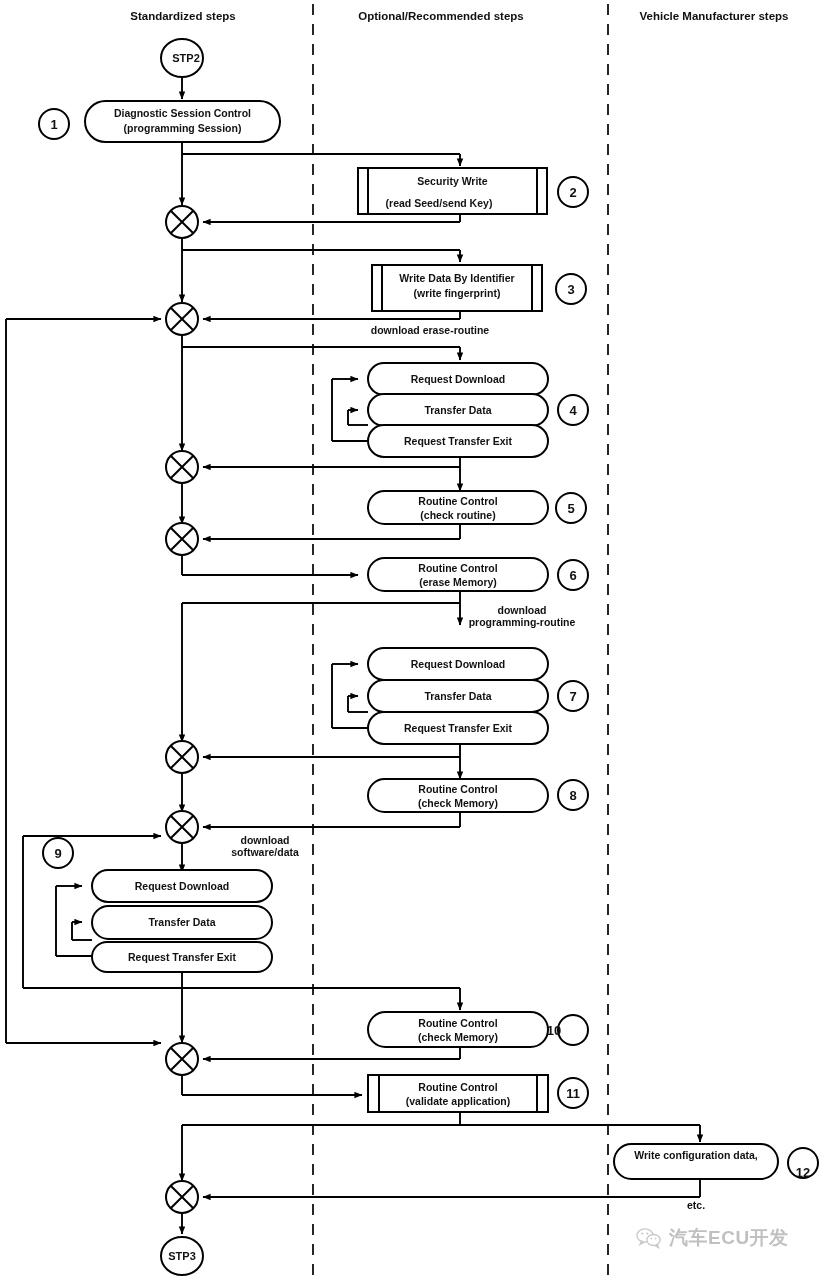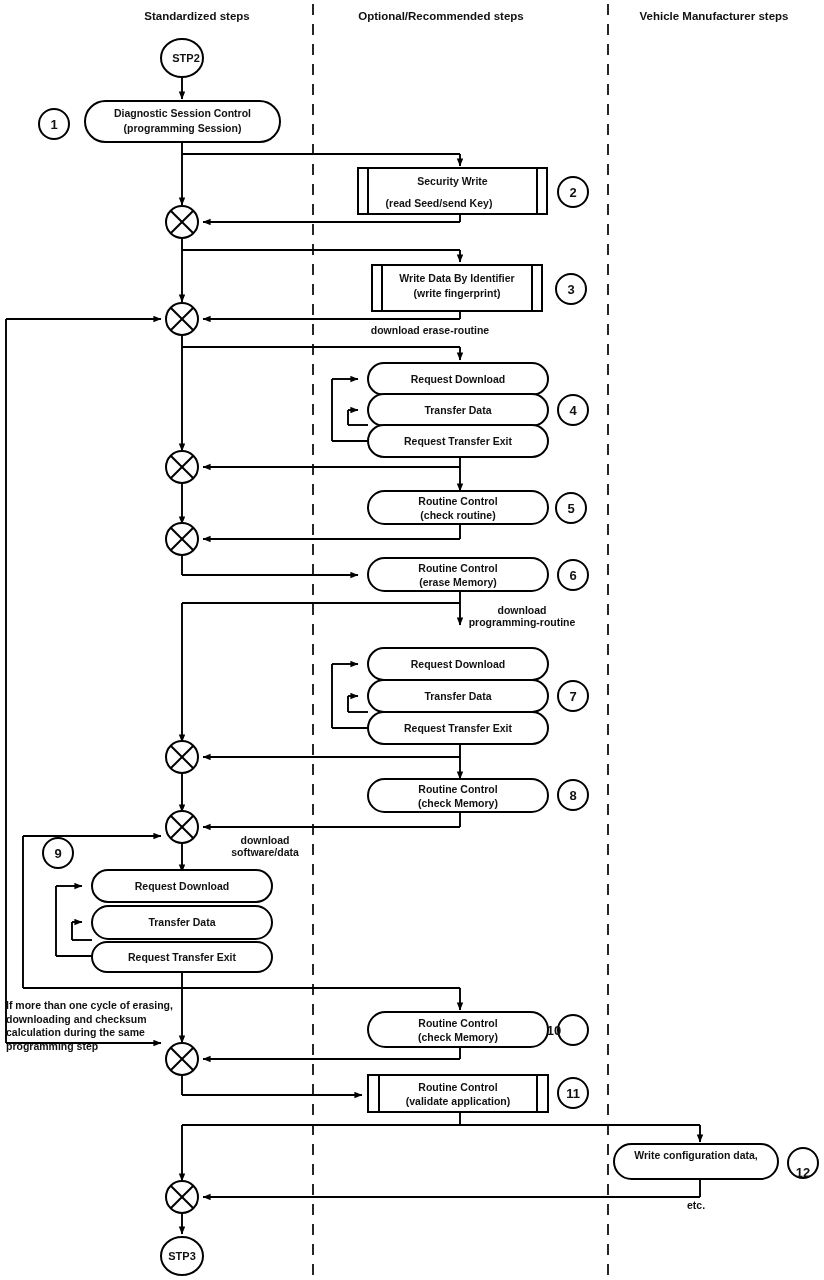--- a/index.html
+++ b/index.html
@@ -41,21 +41,21 @@
   #wm-text{
     font-size:19px;font-weight:bold;color:#8e8e8e;letter-spacing:.5px;
     white-space:nowrap;
   }
 </style>
 </head>
 <body>
 
 <div id="stage">
 
-  <div class="colhdr" style="left:114px;top:10px;width:166px;">Standardized steps</div>
+  <div class="colhdr" style="left:100px;top:10px;width:166px;">Standardized steps</div>
   <div class="colhdr" style="left:346px;top:10px;width:190px;">Optional/Recommended steps</div>
   <div class="colhdr" style="left:616px;top:10px;width:196px;">Vehicle Manufacturer steps</div>
 
   <svg id="svgroot" viewBox="0 0 824 1280">
     <defs>
       <marker id="ah" markerWidth="9" markerHeight="9" refX="7.6" refY="3.2" orient="auto" markerUnits="userSpaceOnUse">
         <path d="M0,0 L8,3.2 L0,6.4 z" fill="#000"></path>
       </marker>
     </defs>
 
@@ -324,16 +324,28 @@
   <div class="numtext" style="left:529px;top:1015px;width:50px;height:30px;">10</div>
   <div class="numtext" style="left:558px;top:1078px;width:30px;height:30px;">11</div>
   <div class="numtext" style="left:788px;top:1148px;width:30px;height:48px;">12</div>
 
   <div class="lbl" style="left:330px;top:324px;width:200px;">download erase-routine</div>
   <div class="lbl" style="left:443px;top:604px;width:158px;">download
 programming-routine</div>
   <div class="lbl" style="left:214px;top:834px;width:102px;">download
 software/data</div>
 
-  <div class="note" style="left:6px;top:999px;">If more than one cycle of erasing, downloading and checksum calculation during the same programming step</div>
-
+
+  <div id="watermark">
+    <svg width="26" height="22" viewBox="0 0 26 22">
+      <ellipse cx="9" cy="8.5" rx="8" ry="6.6" fill="none" stroke="#9a9a9a" stroke-width="1.3"></ellipse>
+      <path d="M5.5 14 L4 17.5 L7.5 15.4 Z" fill="none" stroke="#9a9a9a" stroke-width="1.3"></path>
+      <circle cx="6.3" cy="6.6" r="1.05" fill="#9a9a9a"></circle>
+      <circle cx="11.4" cy="6.6" r="1.05" fill="#9a9a9a"></circle>
+      <ellipse cx="17.5" cy="13" rx="6.6" ry="5.5" fill="#fff" stroke="#9a9a9a" stroke-width="1.3"></ellipse>
+      <path d="M21.3 17.8 L22.6 20.6 L19.6 18.9 Z" fill="none" stroke="#9a9a9a" stroke-width="1.3"></path>
+      <circle cx="15.3" cy="11.6" r="0.9" fill="#9a9a9a"></circle>
+      <circle cx="19.6" cy="11.6" r="0.9" fill="#9a9a9a"></circle>
+    </svg>
+    <span id="wm-text">汽车ECU开发</span>
+  </div>
 
 </div>
 
 </body></html>

